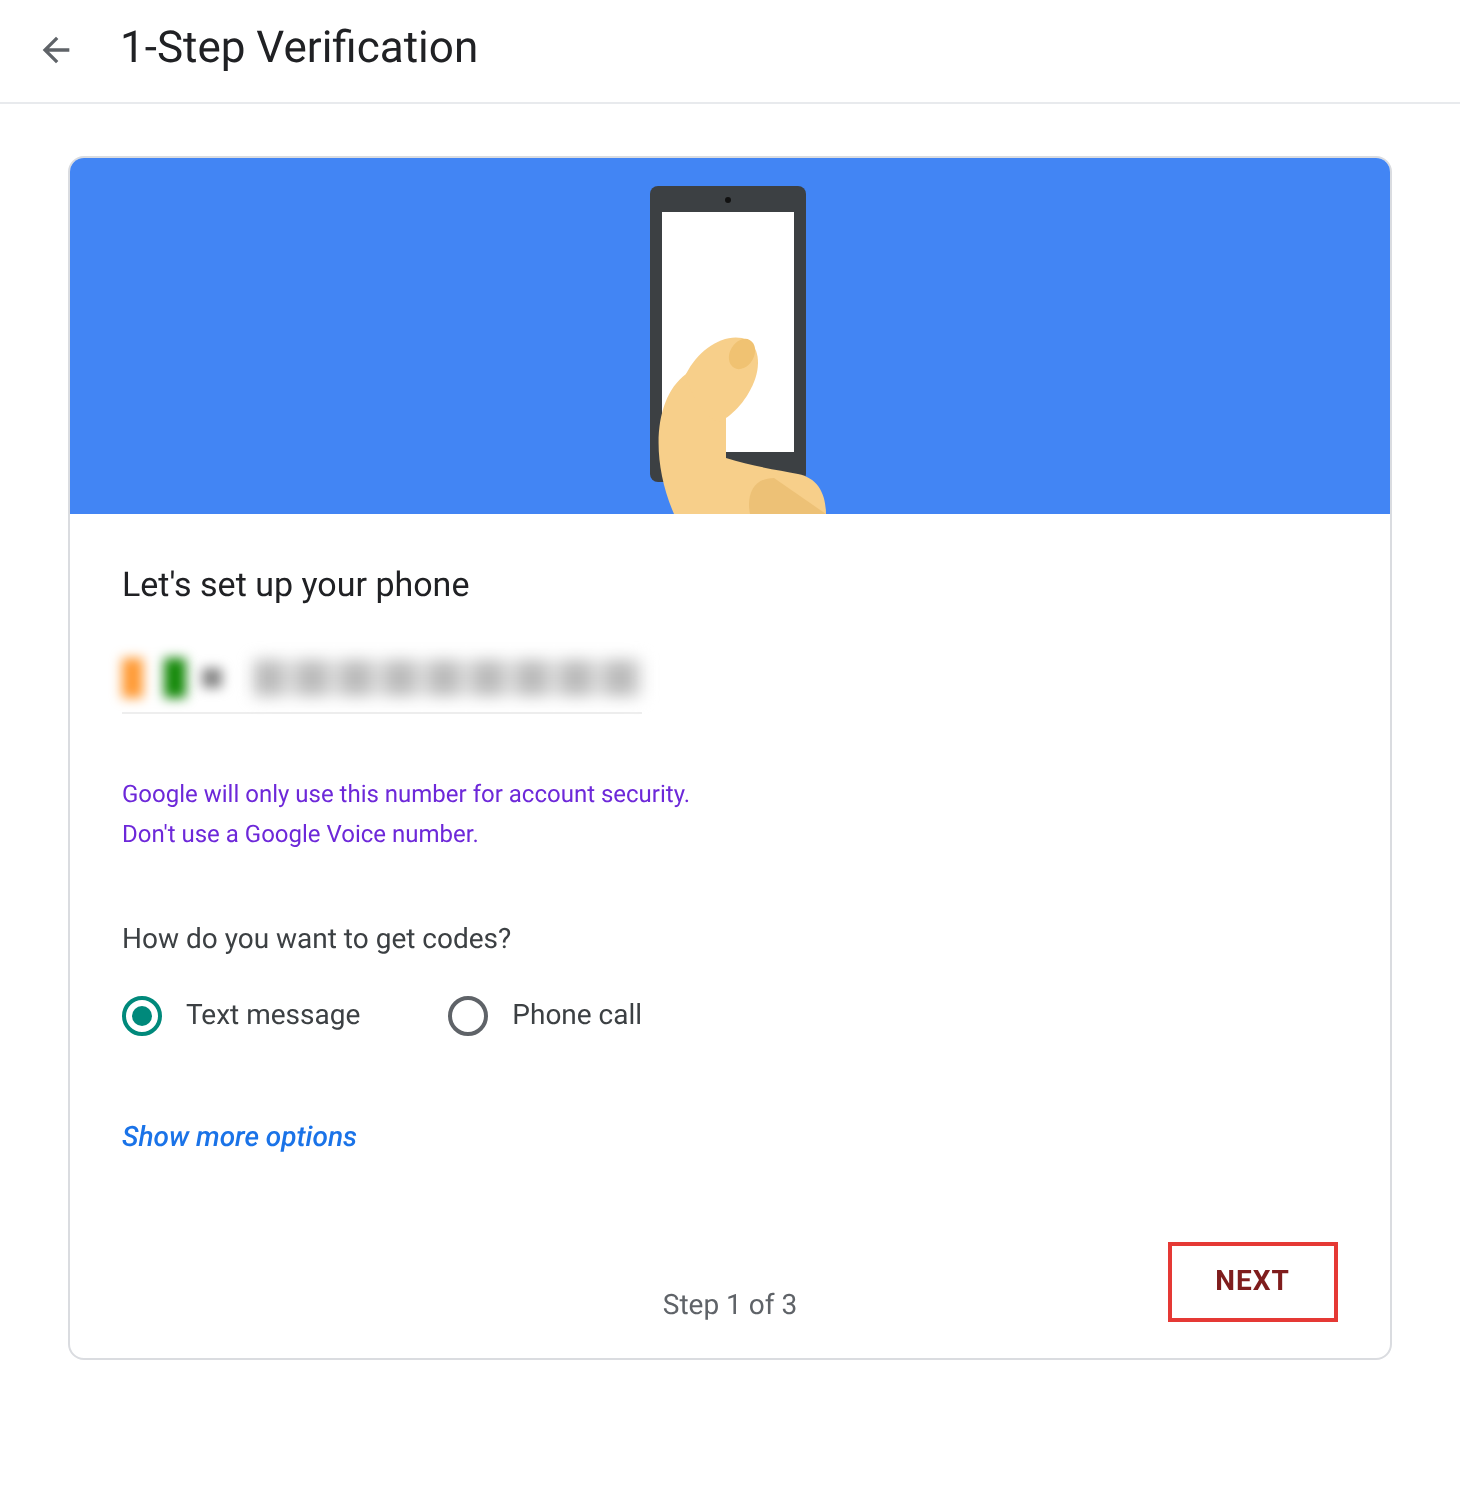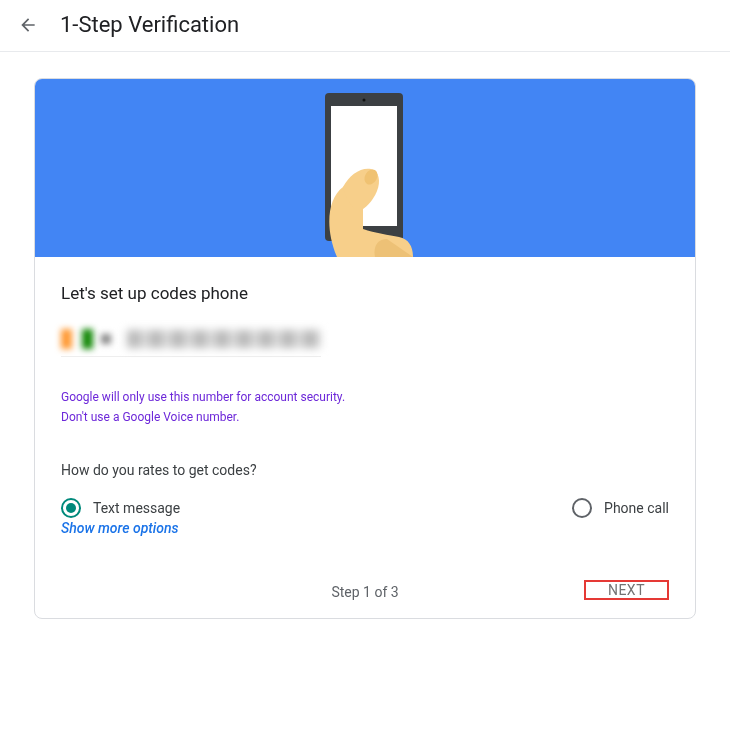--- a/index.html
+++ b/index.html
@@ -105,21 +105,22 @@
       color: #6d28d9;
       line-height: 1.7;
     }
     .codes-question {
       font-size: 14px;
       color: #3c4043;
       margin-bottom: 20px;
     }
     .radio-group {
       display: flex;
-      justify-content: space-between;
+      gap: 44px;
+      margin-bottom: 40px;
     }
     .radio-option {
       display: flex;
       align-items: center;
       cursor: pointer;
     }
     .radio-circle {
       width: 20px;
       height: 20px;
       border-radius: 50%;
@@ -166,24 +167,24 @@
     .step-indicator {
       font-size: 14px;
       color: #5f6368;
       position: absolute;
       left: 50%;
       transform: translateX(-50%);
     }
     .next-button {
       margin-left: auto;
       border: 2px solid #e53935;
-      padding: 0 22px;
-      font-size: 14px;
-      font-weight: 400;
-      color: #737373;
+      padding: 10px 22px;
+      font-size: 14px;
+      font-weight: 700;
+      color: #7f1d1d;
       letter-spacing: 0.5px;
       cursor: pointer;
       background: #fff;
     }
   </style>
 </head>
 <body>
 
 <div class="header">
   <div class="back-arrow">
@@ -217,34 +218,34 @@
                C 108 122 100 130 94 132
                C 86 128 80 118 78 108 Z" fill="#f7cf8a"></path>
 
       <ellipse cx="106" cy="98" rx="6" ry="8" fill="#f0c272" transform="rotate(30 106 98)"></ellipse>
 
       <path d="M 110 178 C 108 168 112 160 122 160 L 148 178 Z" fill="#edc176"></path>
     </svg>
   </div>
 
   <div class="content">
-    <div class="section-title">Let's set up codes phone</div>
+    <div class="section-title">Let's set up your phone</div>
 
     <div class="phone-input-row">
       <div class="flag-blur"></div>
       <div class="caret-blur"></div>
       <div class="phone-blur"></div>
     </div>
 
     <div class="disclaimer">
       <div class="disclaimer-line">Google will only use this number for account security.</div>
       <div class="disclaimer-line">Don't use a Google Voice number.</div>
     </div>
 
-    <div class="codes-question">How do you rates to get codes?</div>
+    <div class="codes-question">How do you want to get codes?</div>
 
     <div class="radio-group">
       <div class="radio-option">
         <div class="radio-circle radio-selected"></div>
         <div class="radio-label">Text message</div>
       </div>
       <div class="radio-option">
         <div class="radio-circle radio-unselected"></div>
         <div class="radio-label">Phone call</div>
       </div>

